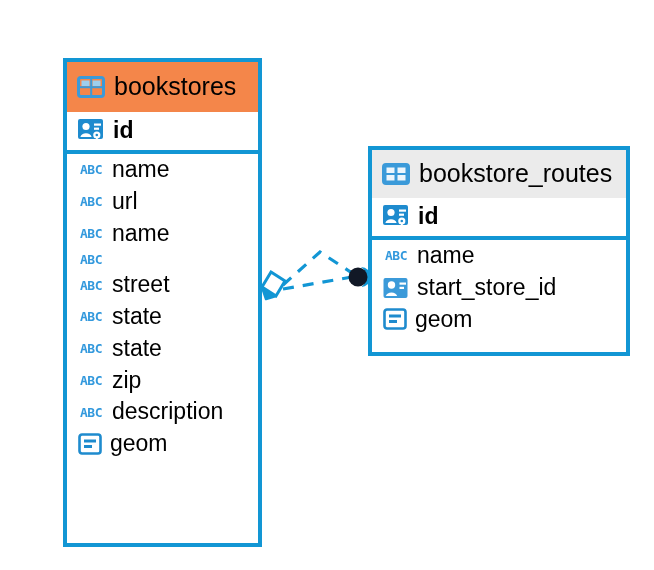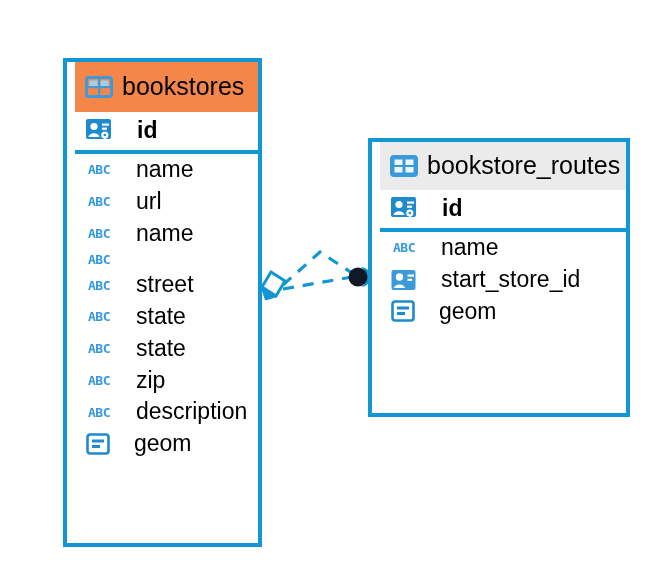--- a/index.html
+++ b/index.html
@@ -11,42 +11,41 @@
     position:relative;
   }
   #canvas{position:absolute;inset:0;}
 
   
   .entity{
     position:absolute;
     box-sizing:border-box;
     border:4px solid #1296d4;
     background:#ffffff;
-    padding-left:8px;
   }
   .entity-header{
     display:flex;align-items:center;
     gap:9px;
     padding:6px 10px 7px 10px;
     box-sizing:border-box;
   }
   .entity-title{
     font-size:25px;
     color:#000000;
     line-height:1;
     white-space:nowrap;
   }
   .pk-separator{
     height:4px;
     background:#1296d4;
     width:100%;
   }
   .field-row{
     display:flex;align-items:center;
-    gap:24px;
+    gap:8px;
     padding:3px 10px 3px 11px;
     box-sizing:border-box;
   }
   .field-name{
     font-size:23px;
     color:#000000;
     line-height:1.12;
     white-space:nowrap;
   }
   .field-name.pk{font-weight:bold;font-size:23px;}
@@ -163,21 +162,21 @@
     <div class="field-row">
       <svg class="icon" width="24" height="22" viewBox="0 0 24 22">
         <rect x="1.5" y="1.5" width="21" height="19" rx="2.5" fill="#ffffff" stroke="#1e8bce" stroke-width="2.6"></rect>
         <rect x="6" y="6.5" width="12" height="3" fill="#1e8bce"></rect>
         <rect x="6" y="12" width="8" height="3" fill="#1e8bce"></rect>
       </svg>
       <span class="field-name">geom</span>
     </div>
   </div>
 
-  <div class="entity" style="left:368px;top:138px;width:262px;height:279px;">
+  <div class="entity" style="left:368px;top:146px;width:262px;height:210px;">
 
     <div class="entity-header" style="background:#ebebeb;height:48px;">
       <svg class="icon" width="28" height="22" viewBox="0 0 28 22">
         <rect x="1.5" y="1.5" width="25" height="19" rx="2.5" fill="#3b9ad9" stroke="#3b9ad9" stroke-width="3"></rect>
         <rect x="4.5" y="4.5" width="8" height="5.5" fill="#eef6fc"></rect>
         <rect x="15.5" y="4.5" width="8" height="5.5" fill="#eef6fc"></rect>
         <rect x="4.5" y="12" width="8" height="5.5" fill="#eef6fc"></rect>
         <rect x="15.5" y="12" width="8" height="5.5" fill="#eef6fc"></rect>
       </svg>
       <span class="entity-title">bookstore_routes</span>

